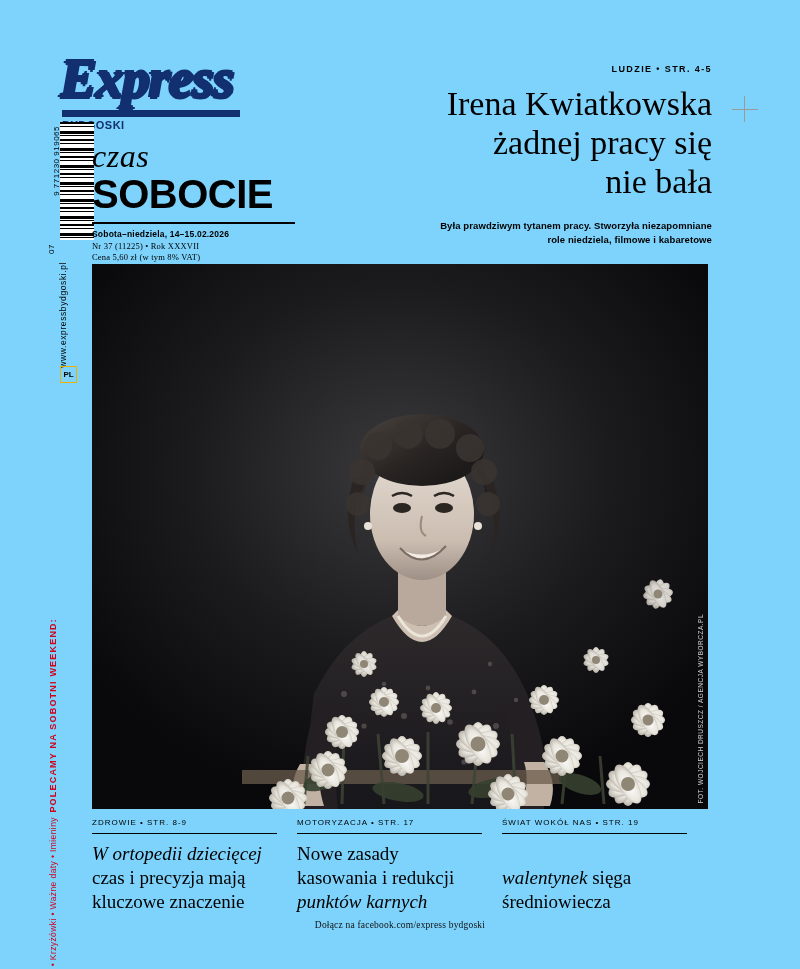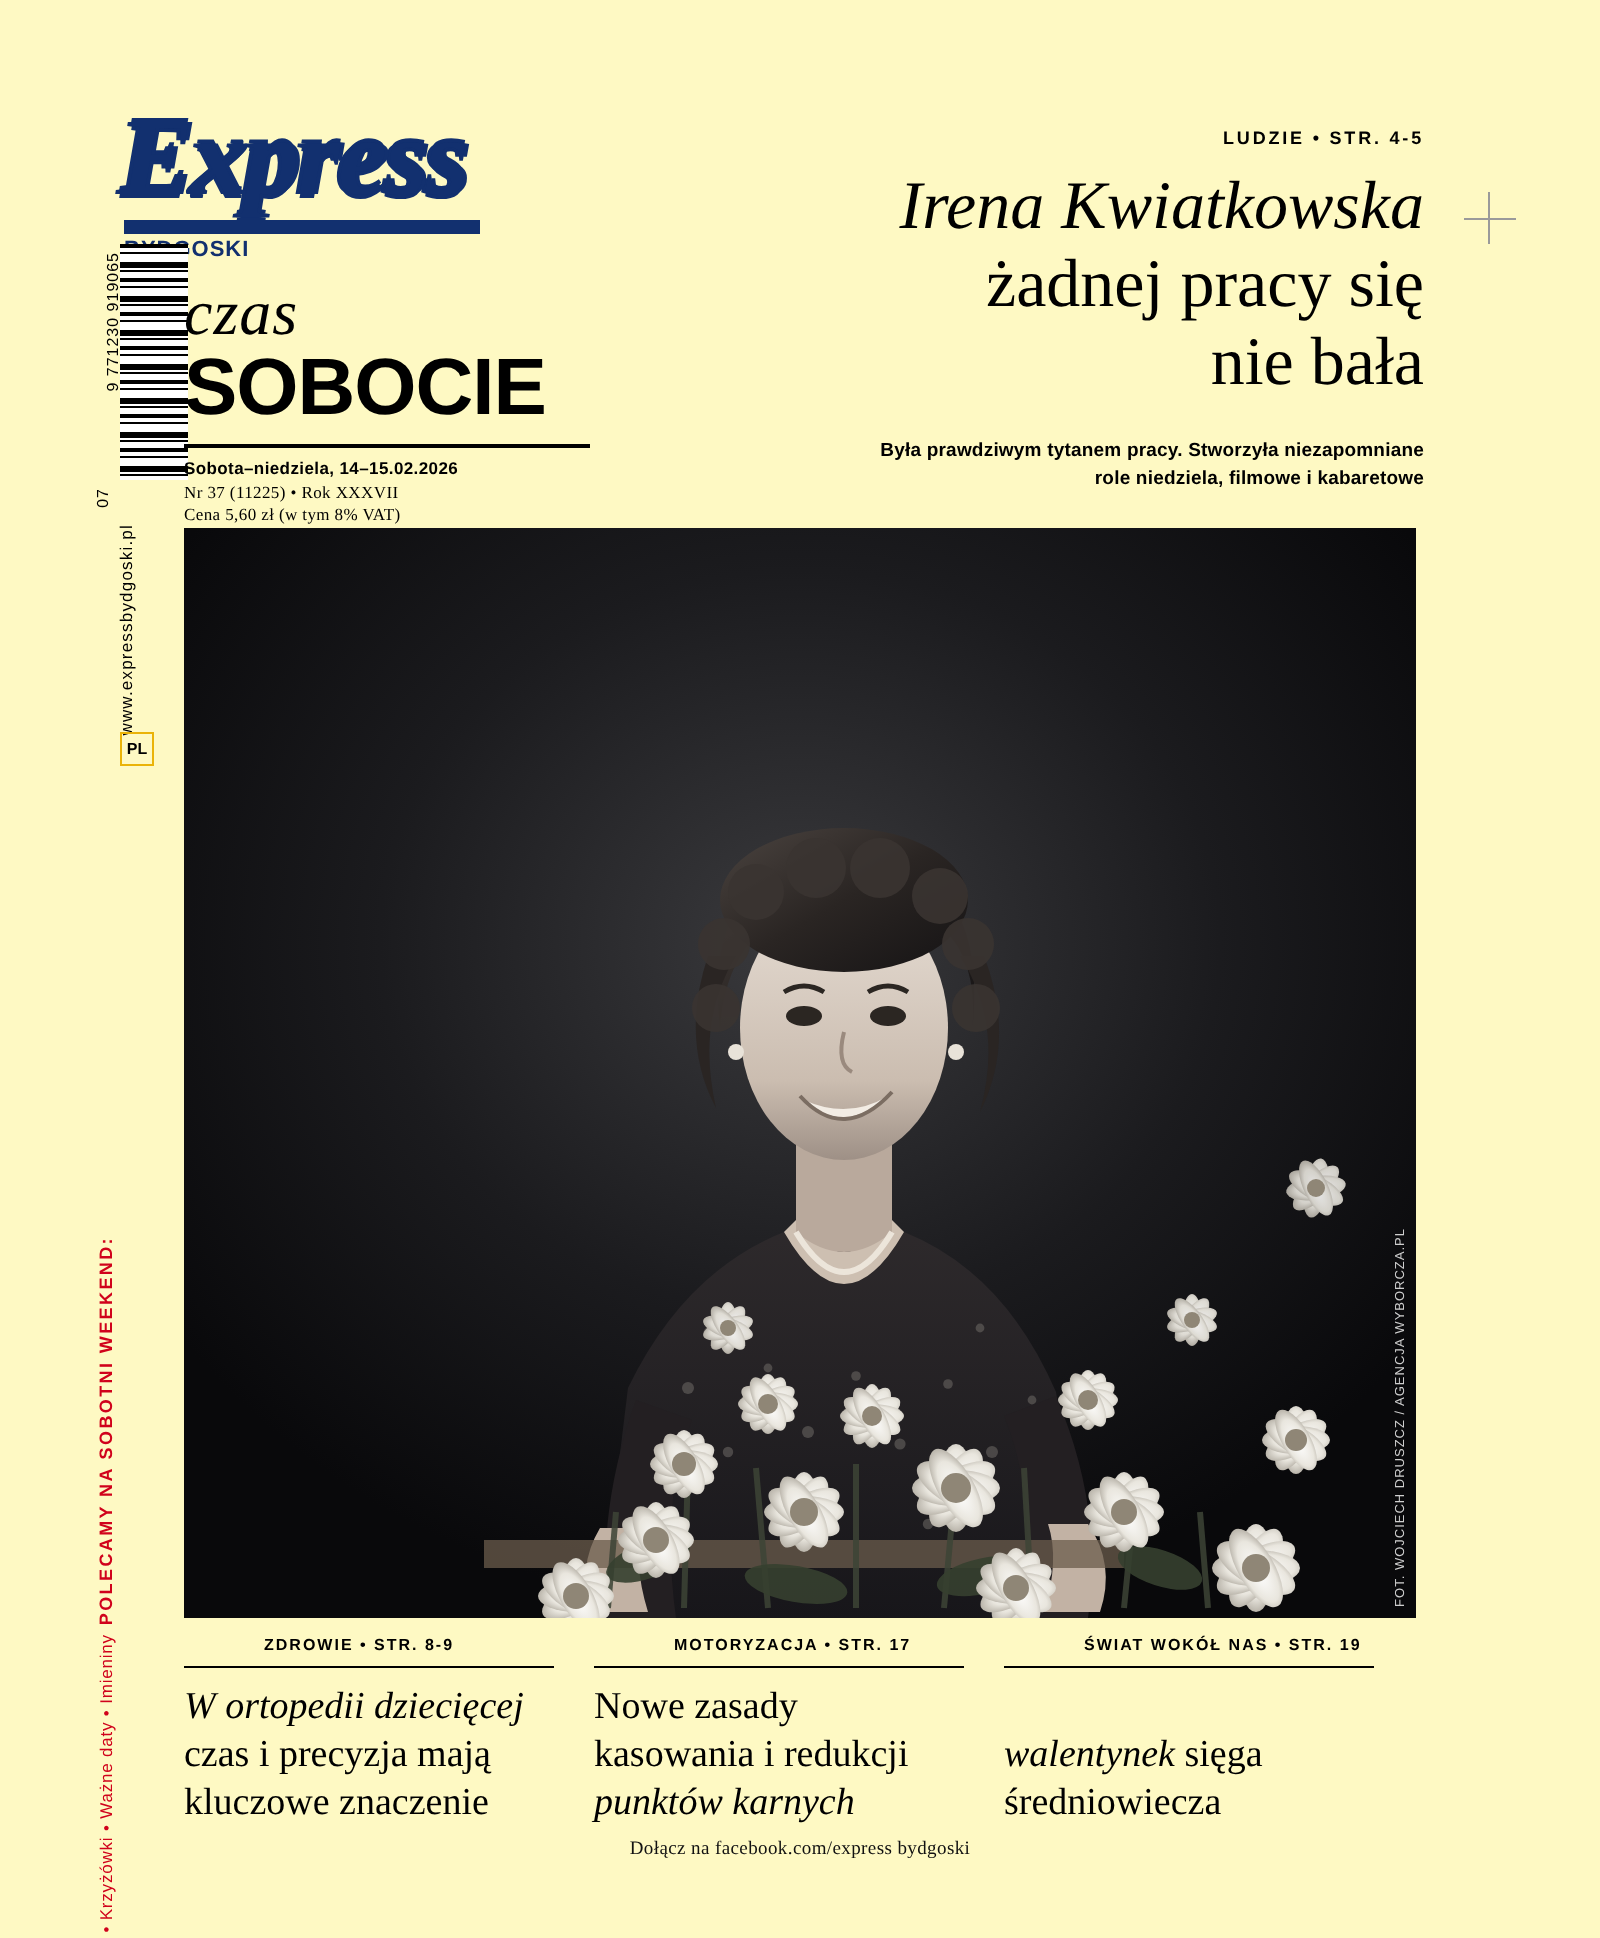--- a/index.html
+++ b/index.html
@@ -14,21 +14,21 @@
     overflow: hidden;
     font-family: "Liberation Sans", sans-serif;
     color: #000000;
   }
 
   .page {
     position: absolute;
     left: 0; top: 0;
     width: 800px;
     height: 969px;
-    background: #fef9c3;
+    background: #7dd3fc;
   }
 
   
   .masthead {
     position: absolute;
     left: 60px;
     top: 50px;
     width: 200px;
     height: 76px;
   }
@@ -189,21 +189,20 @@
     letter-spacing: 1.4px;
     margin-bottom: 10px;
   }
   .lead-h1 {
     font-family: "Liberation Serif", serif;
     font-size: 34px;
     line-height: 39px;
     letter-spacing: 0px;
   }
   .lead-h1 .it {
-    font-style: italic;
   }
   .lead-deck {
     margin-top: 18px;
     font-size: 9.5px;
     font-weight: bold;
     line-height: 14px;
     letter-spacing: 0.1px;
   }
 
   .crossmark {
@@ -282,24 +281,23 @@
     display: flex;
     gap: 0;
   }
   .teaser {
     width: 205px;
     padding-right: 20px;
     box-sizing: border-box;
   }
   .teaser .t-kicker {
     font-size: 8px;
-    font-weight: bold;
+    font-weight: normal;
     letter-spacing: 1px;
     margin-bottom: 6px;
-    margin-left: 40px;
   }
   .teaser .t-rule {
     width: 100%;
     height: 1px;
     background: #000;
     margin-bottom: 8px;
   }
   .teaser .t-head {
     font-family: "Liberation Serif", serif;
     font-size: 19px;

